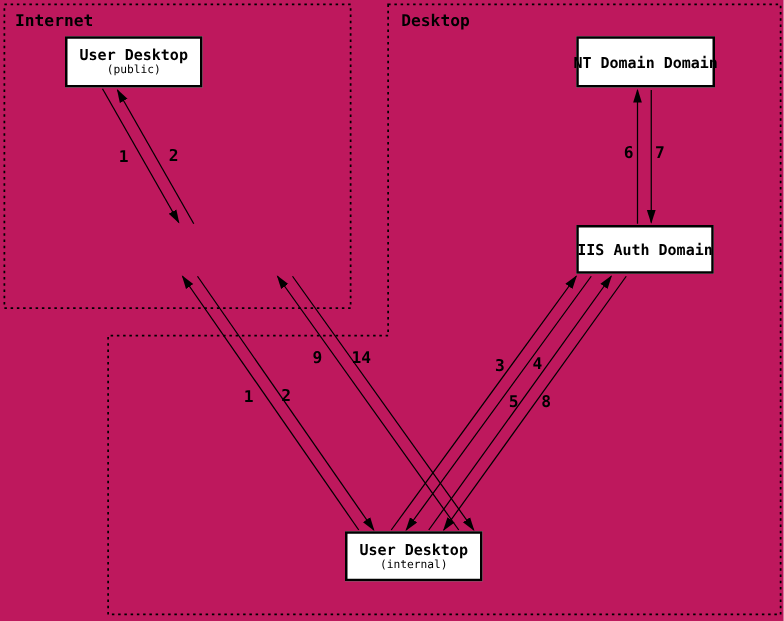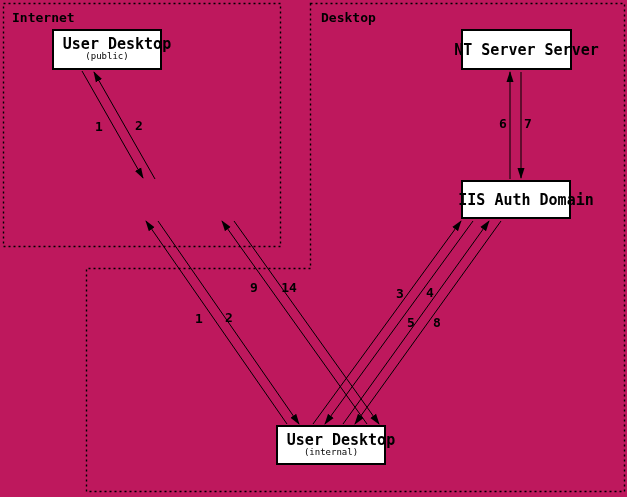--- a/index.html
+++ b/index.html
@@ -34,25 +34,24 @@
     border: 2px solid #000;
     box-sizing: border-box;
     display: flex;
     flex-direction: column;
     align-items: center;
     justify-content: center;
     text-align: center;
   }
   .node-title {
     font-weight: bold;
-    font-size: 15px;
+    font-size: 12px;
     color: #000;
     line-height: 14px;
     white-space: nowrap;
-    padding-left: 20px;
   }
   .node-sub {
     font-weight: normal;
     font-size: 9px;
     color: #000;
     line-height: 11px;
     white-space: nowrap;
   }
   .edge-label {
     position: absolute;
@@ -99,21 +98,21 @@
 
   <div class="zone-label" style="left:12px; top:10px;">Internet</div>
   <div class="zone-label" style="left:321px; top:10px;">Desktop</div>
 
   <div class="node" style="left:52px; top:29px; width:110px; height:41px;">
     <div class="node-title">User Desktop</div>
     <div class="node-sub">(public)</div>
   </div>
 
   <div class="node" style="left:461px; top:29px; width:111px; height:41px;">
-    <div class="node-title">NT Server Server</div>
+    <div class="node-title">NT Domain Domain</div>
   </div>
 
 
   <div class="node" style="left:461px; top:180px; width:110px; height:39px;">
     <div class="node-title">IIS Auth Domain</div>
   </div>
 
   <div class="node" style="left:276px; top:425px; width:110px; height:40px;">
     <div class="node-title">User Desktop</div>
     <div class="node-sub">(internal)</div>

